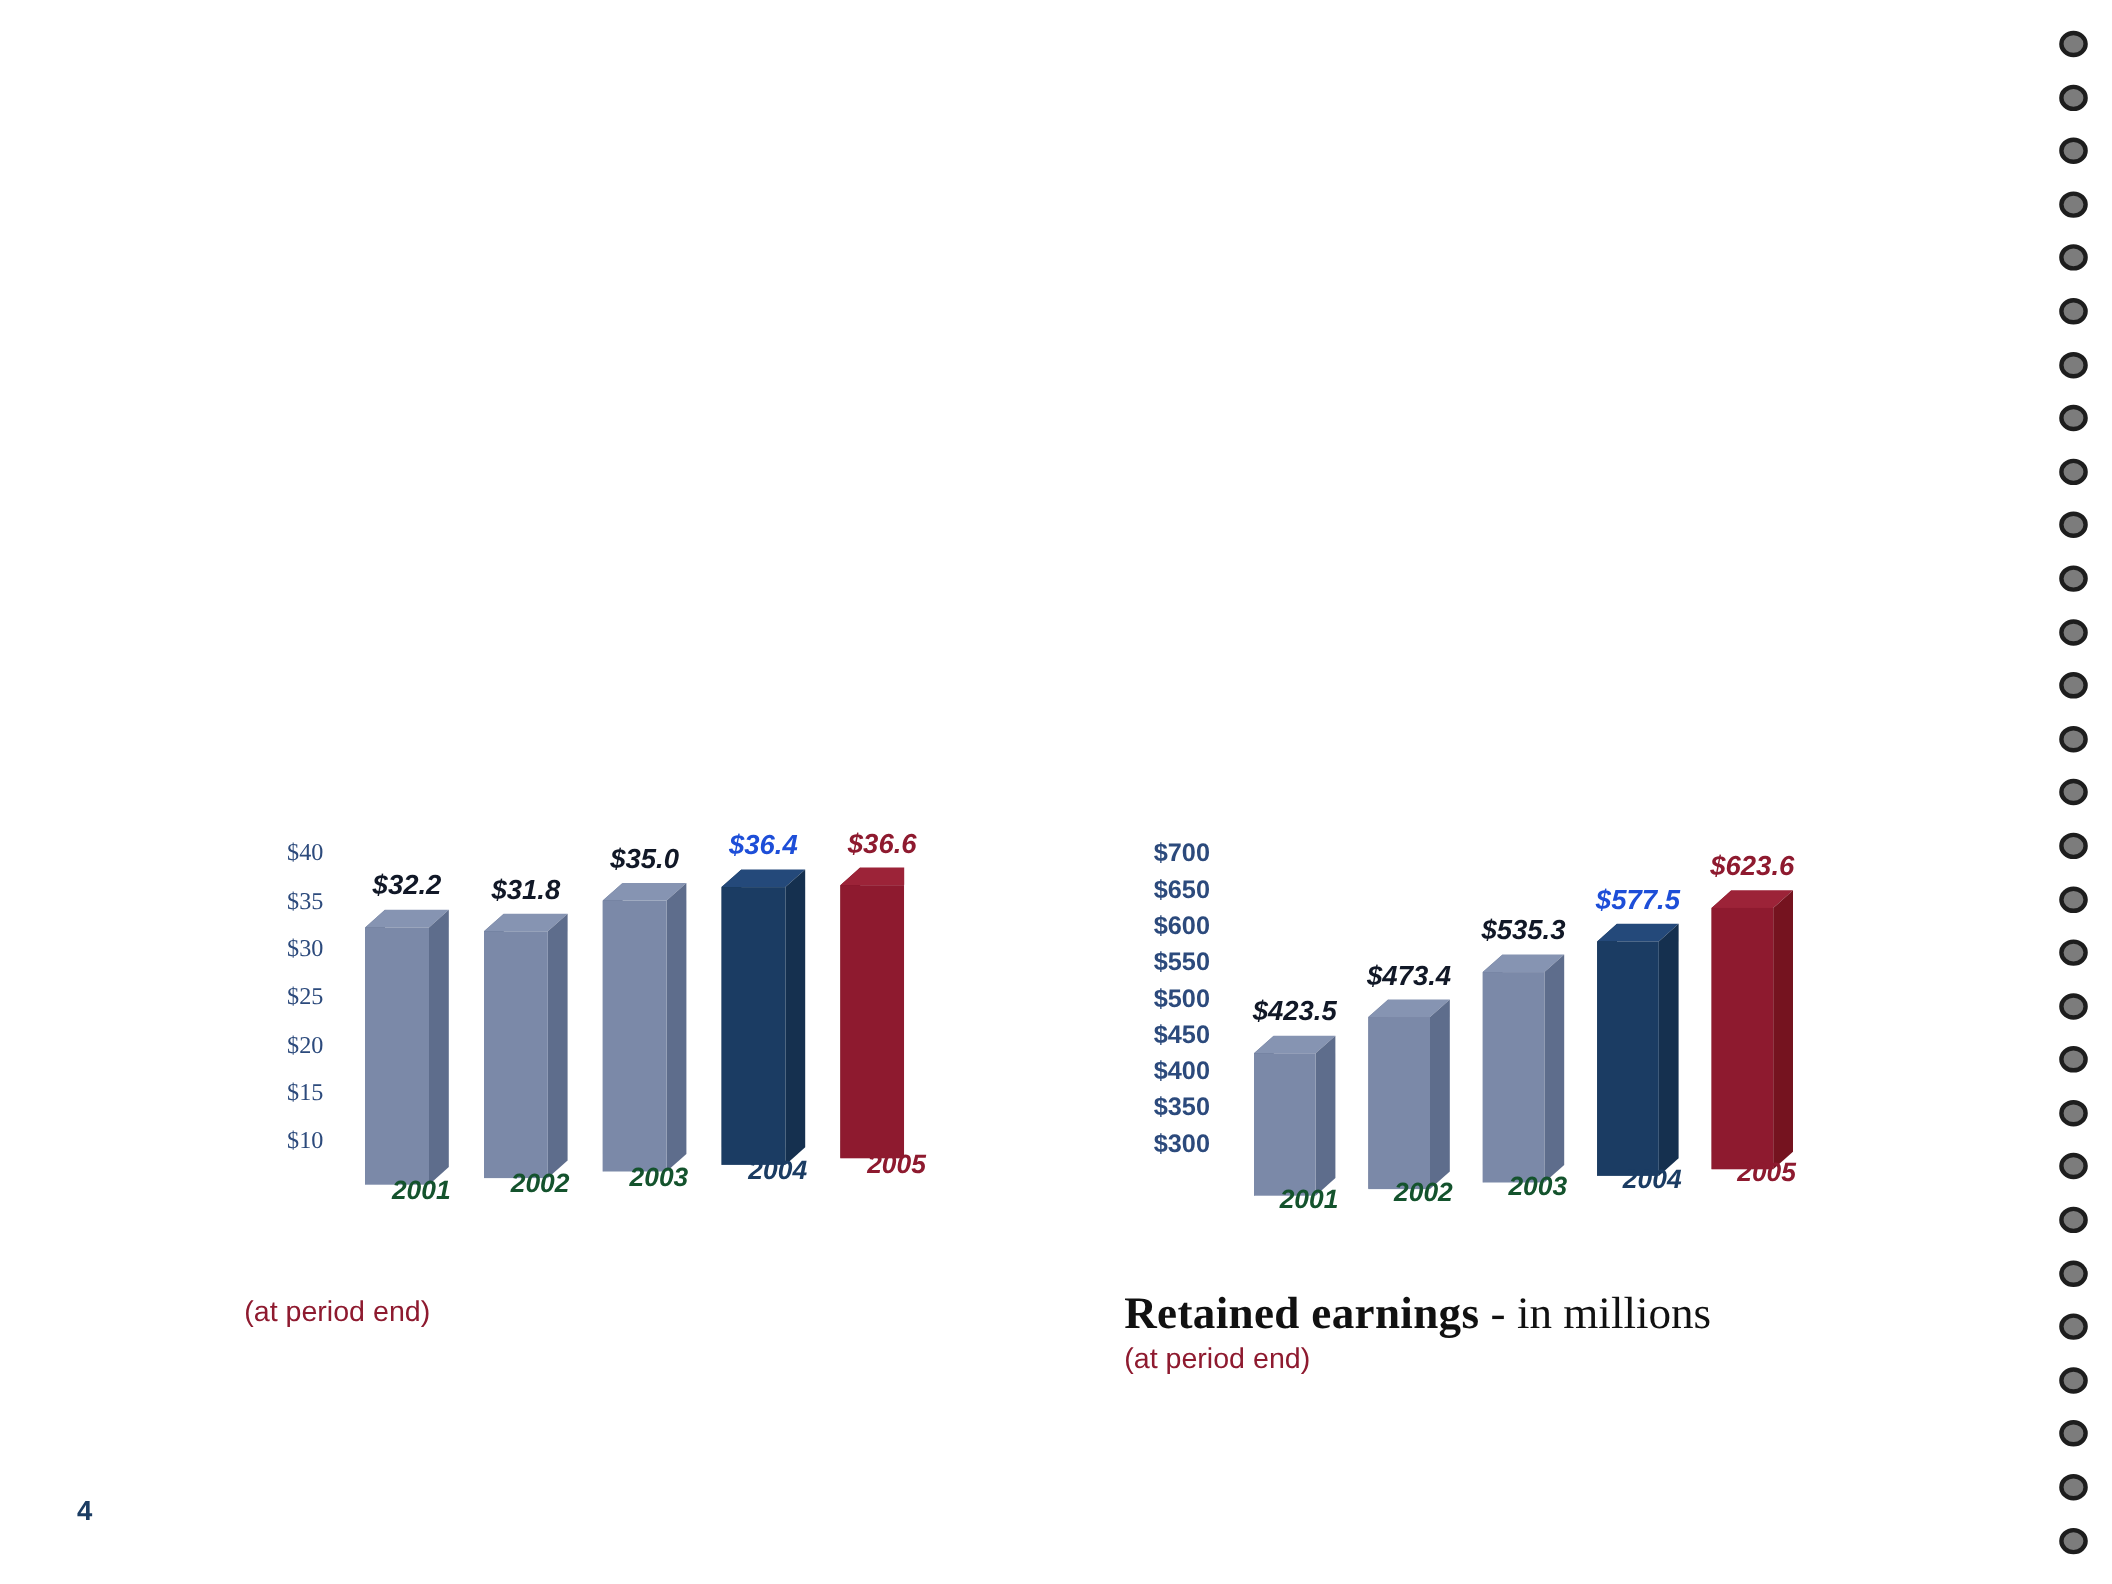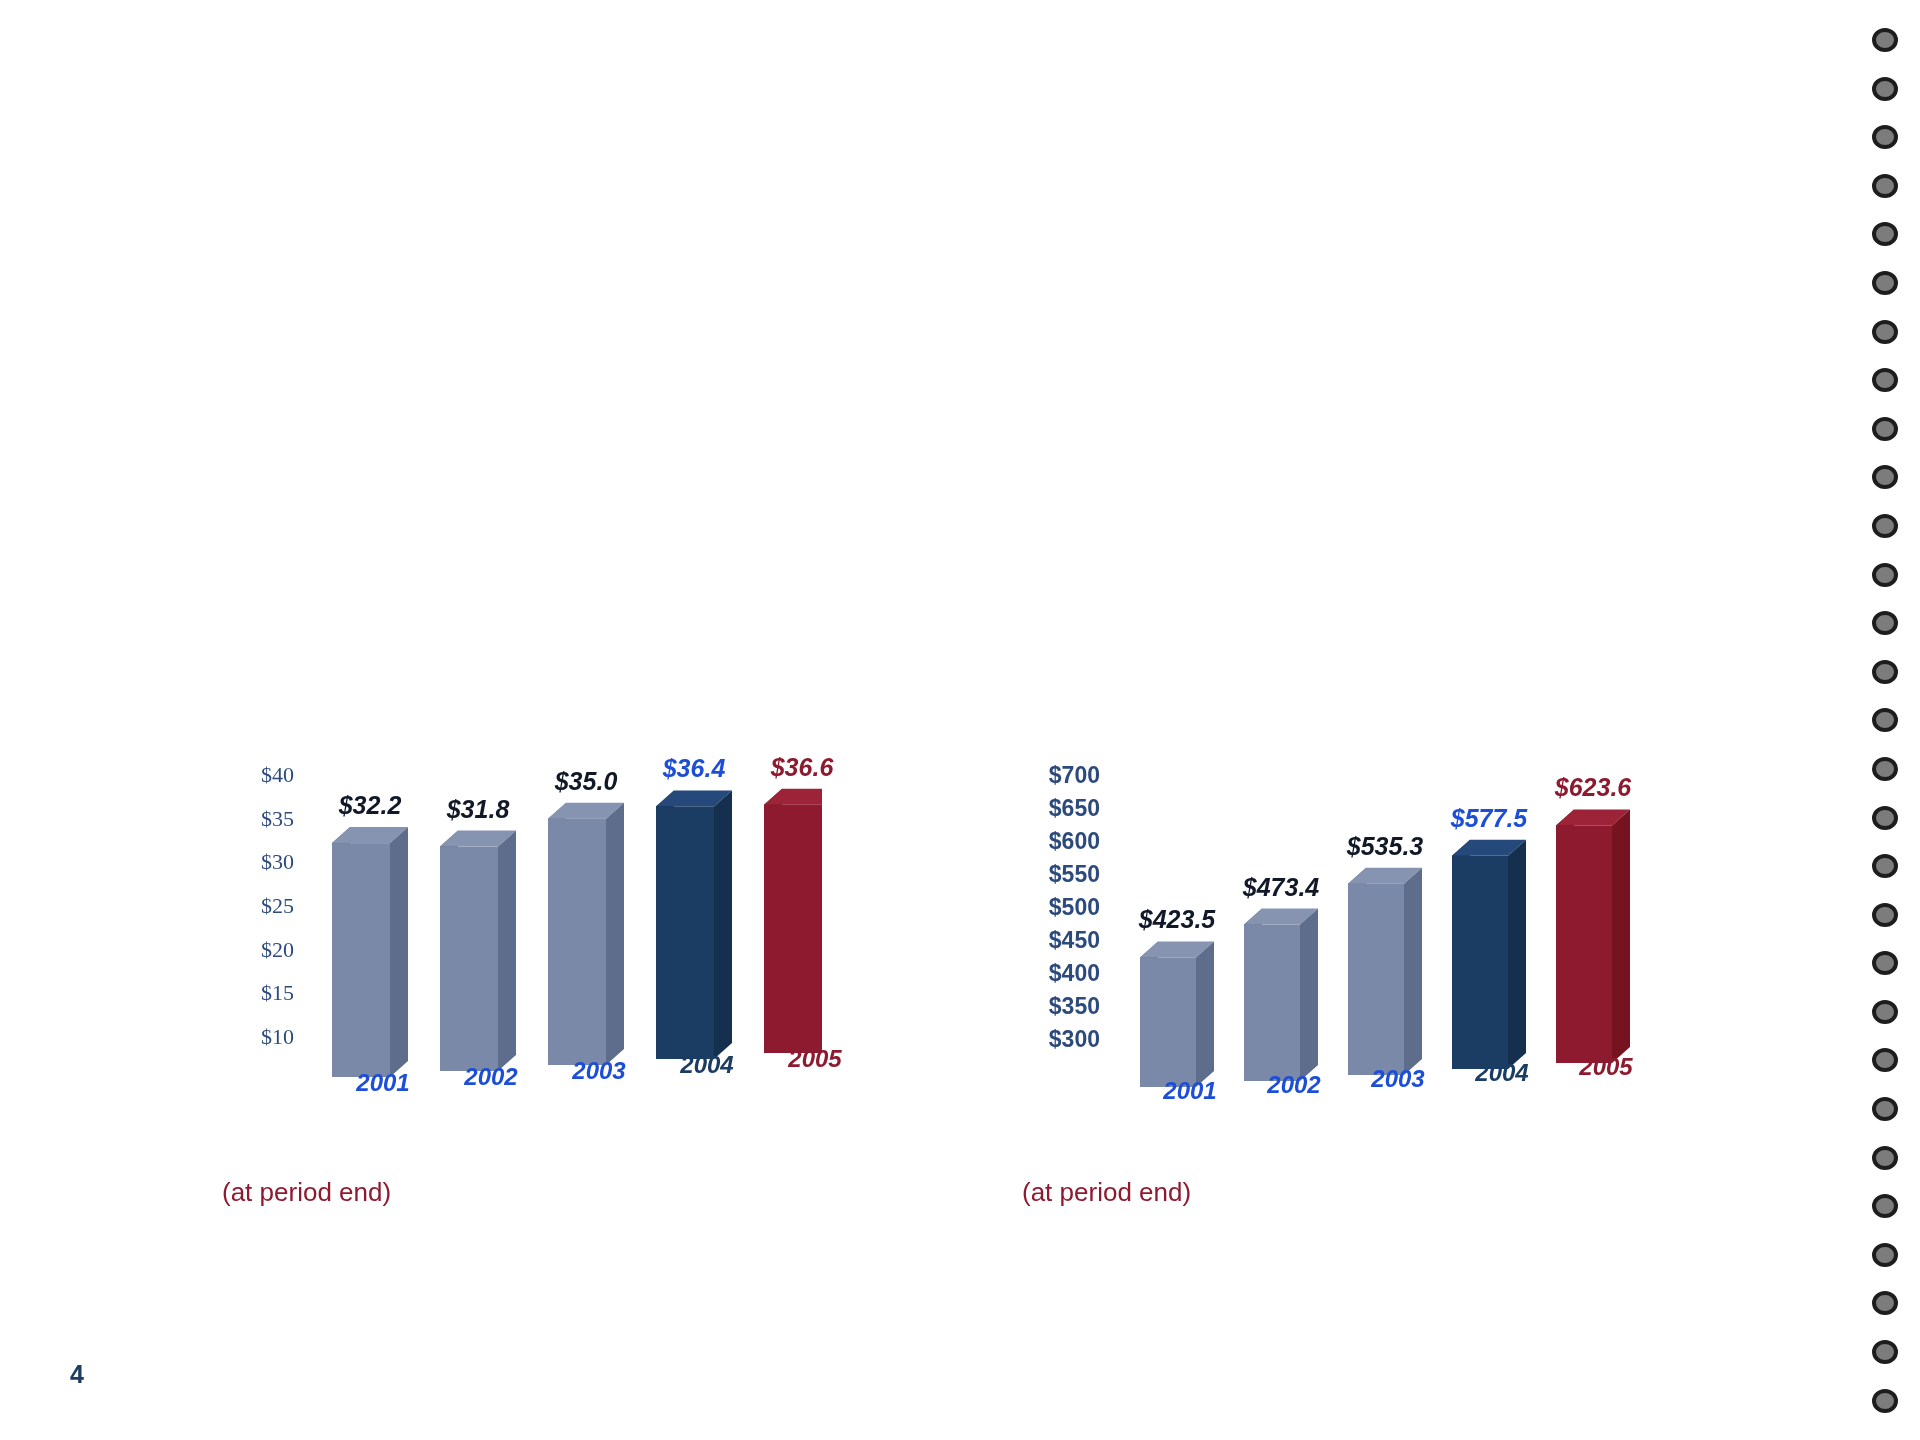--- a/index.html
+++ b/index.html
@@ -99,21 +99,21 @@
 
   
   .ylabel {
     position: absolute;
     white-space: nowrap;
     font-family: "Liberation Sans", sans-serif;
     font-weight: bold;
     font-style: italic;
     font-size: 24px;
     line-height: 1;
-    color: #1d4ed8;
+    color: #14532d;
   }
   .ylabel.navy { color: #1b3c63; }
   .ylabel.red  { color: #8e1a2f; }
 
   
   .caption {
     position: absolute;
     left: 0;
     top: 410px;
     width: 700px;
@@ -294,19 +294,22 @@
         <div class="vlabel" style="left: 259px; top: 112.556px; transform: translateX(-50%);">$473.4</div>
         <div class="ylabel" style="left: 272px; top: 311px; transform: translateX(-50%);">2002</div>
         <div class="vlabel" style="left: 363px; top: 71.702px; transform: translateX(-50%);">$535.3</div>
         <div class="ylabel" style="left: 376px; top: 305px; transform: translateX(-50%);">2003</div>
         <div class="vlabel navy" style="left: 467px; top: 43.85px; transform: translateX(-50%);">$577.5</div>
         <div class="ylabel navy" style="left: 480px; top: 299px; transform: translateX(-50%);">2004</div>
         <div class="vlabel red" style="left: 571px; top: 13.424px; transform: translateX(-50%);">$623.6</div>
         <div class="ylabel red" style="left: 584px; top: 293px; transform: translateX(-50%);">2005</div>
       </div>
     <div class="caption">
+      <div class="cap-line1">
+        <span class="cap-strong">Retained earnings</span><span class="cap-rest"> - in millions</span>
+      </div>
       <div class="cap-line2">(at period end)</div>
     </div>
   </div>
 
   <div id="page-number">4</div>
 
 </div>
 
 </body></html>

